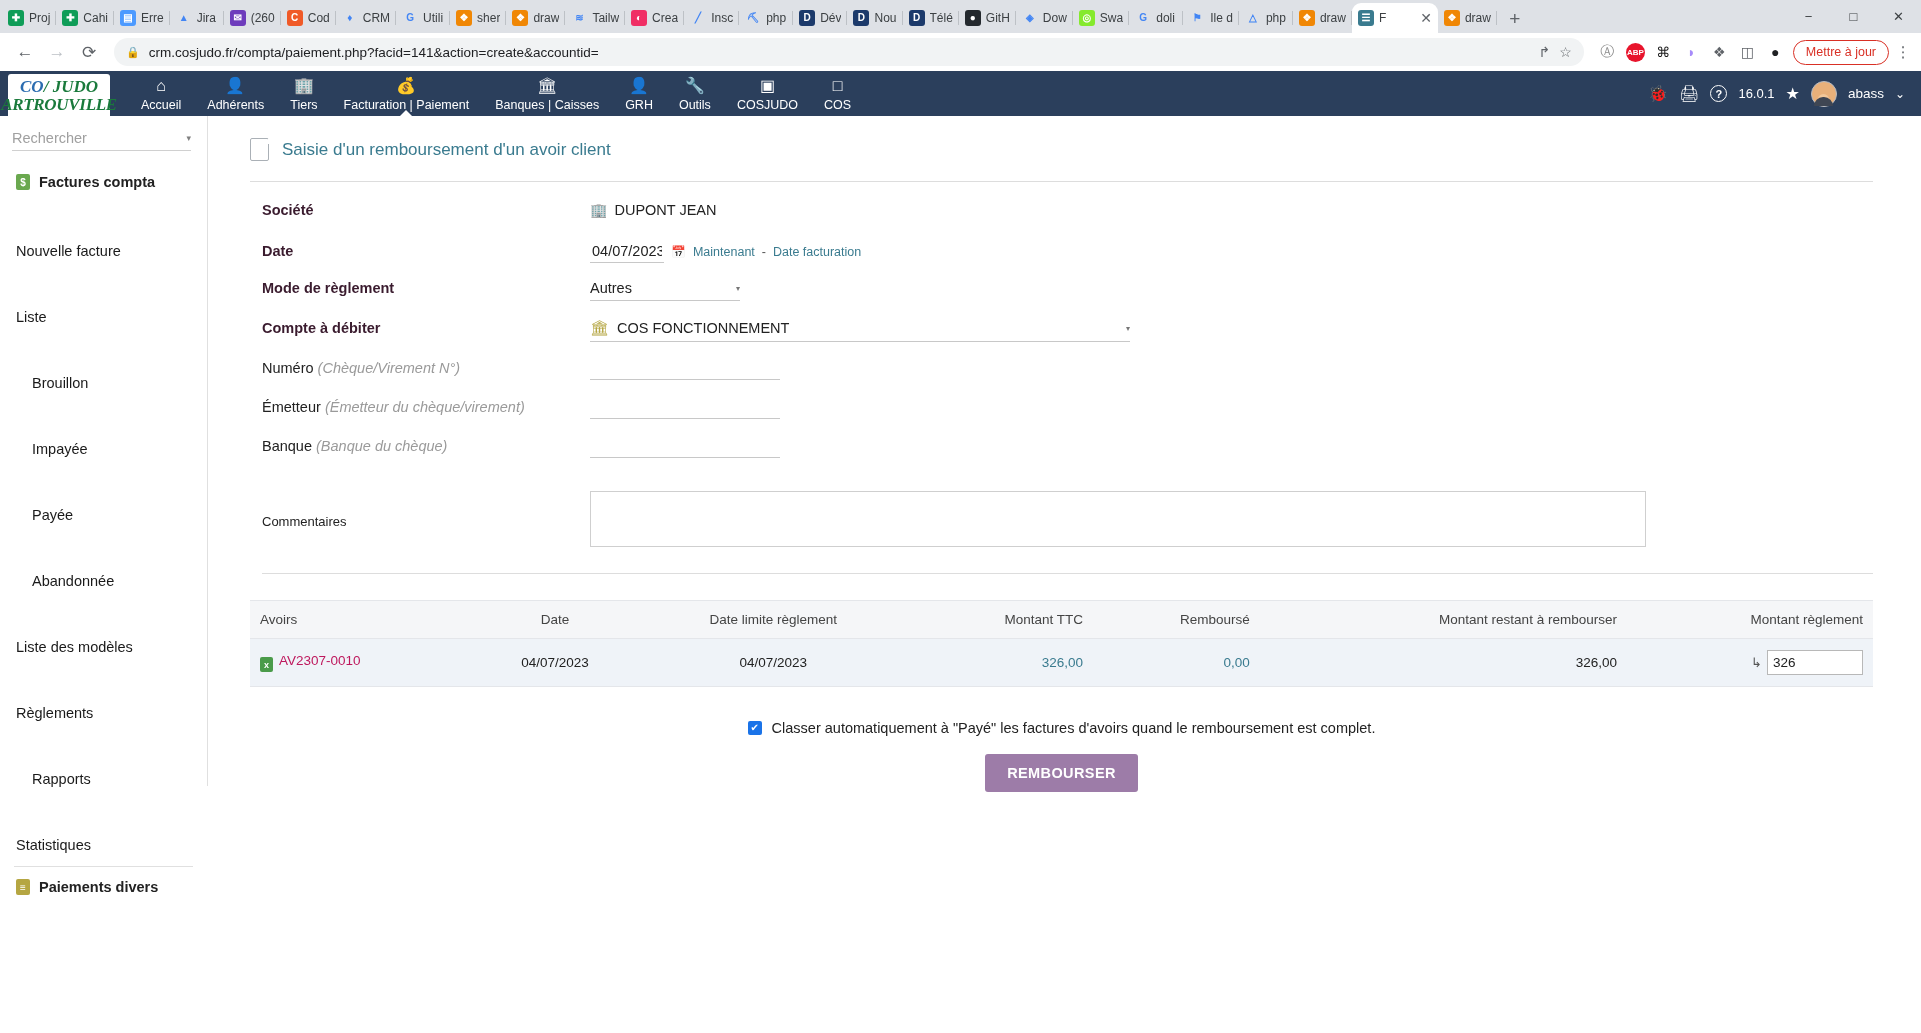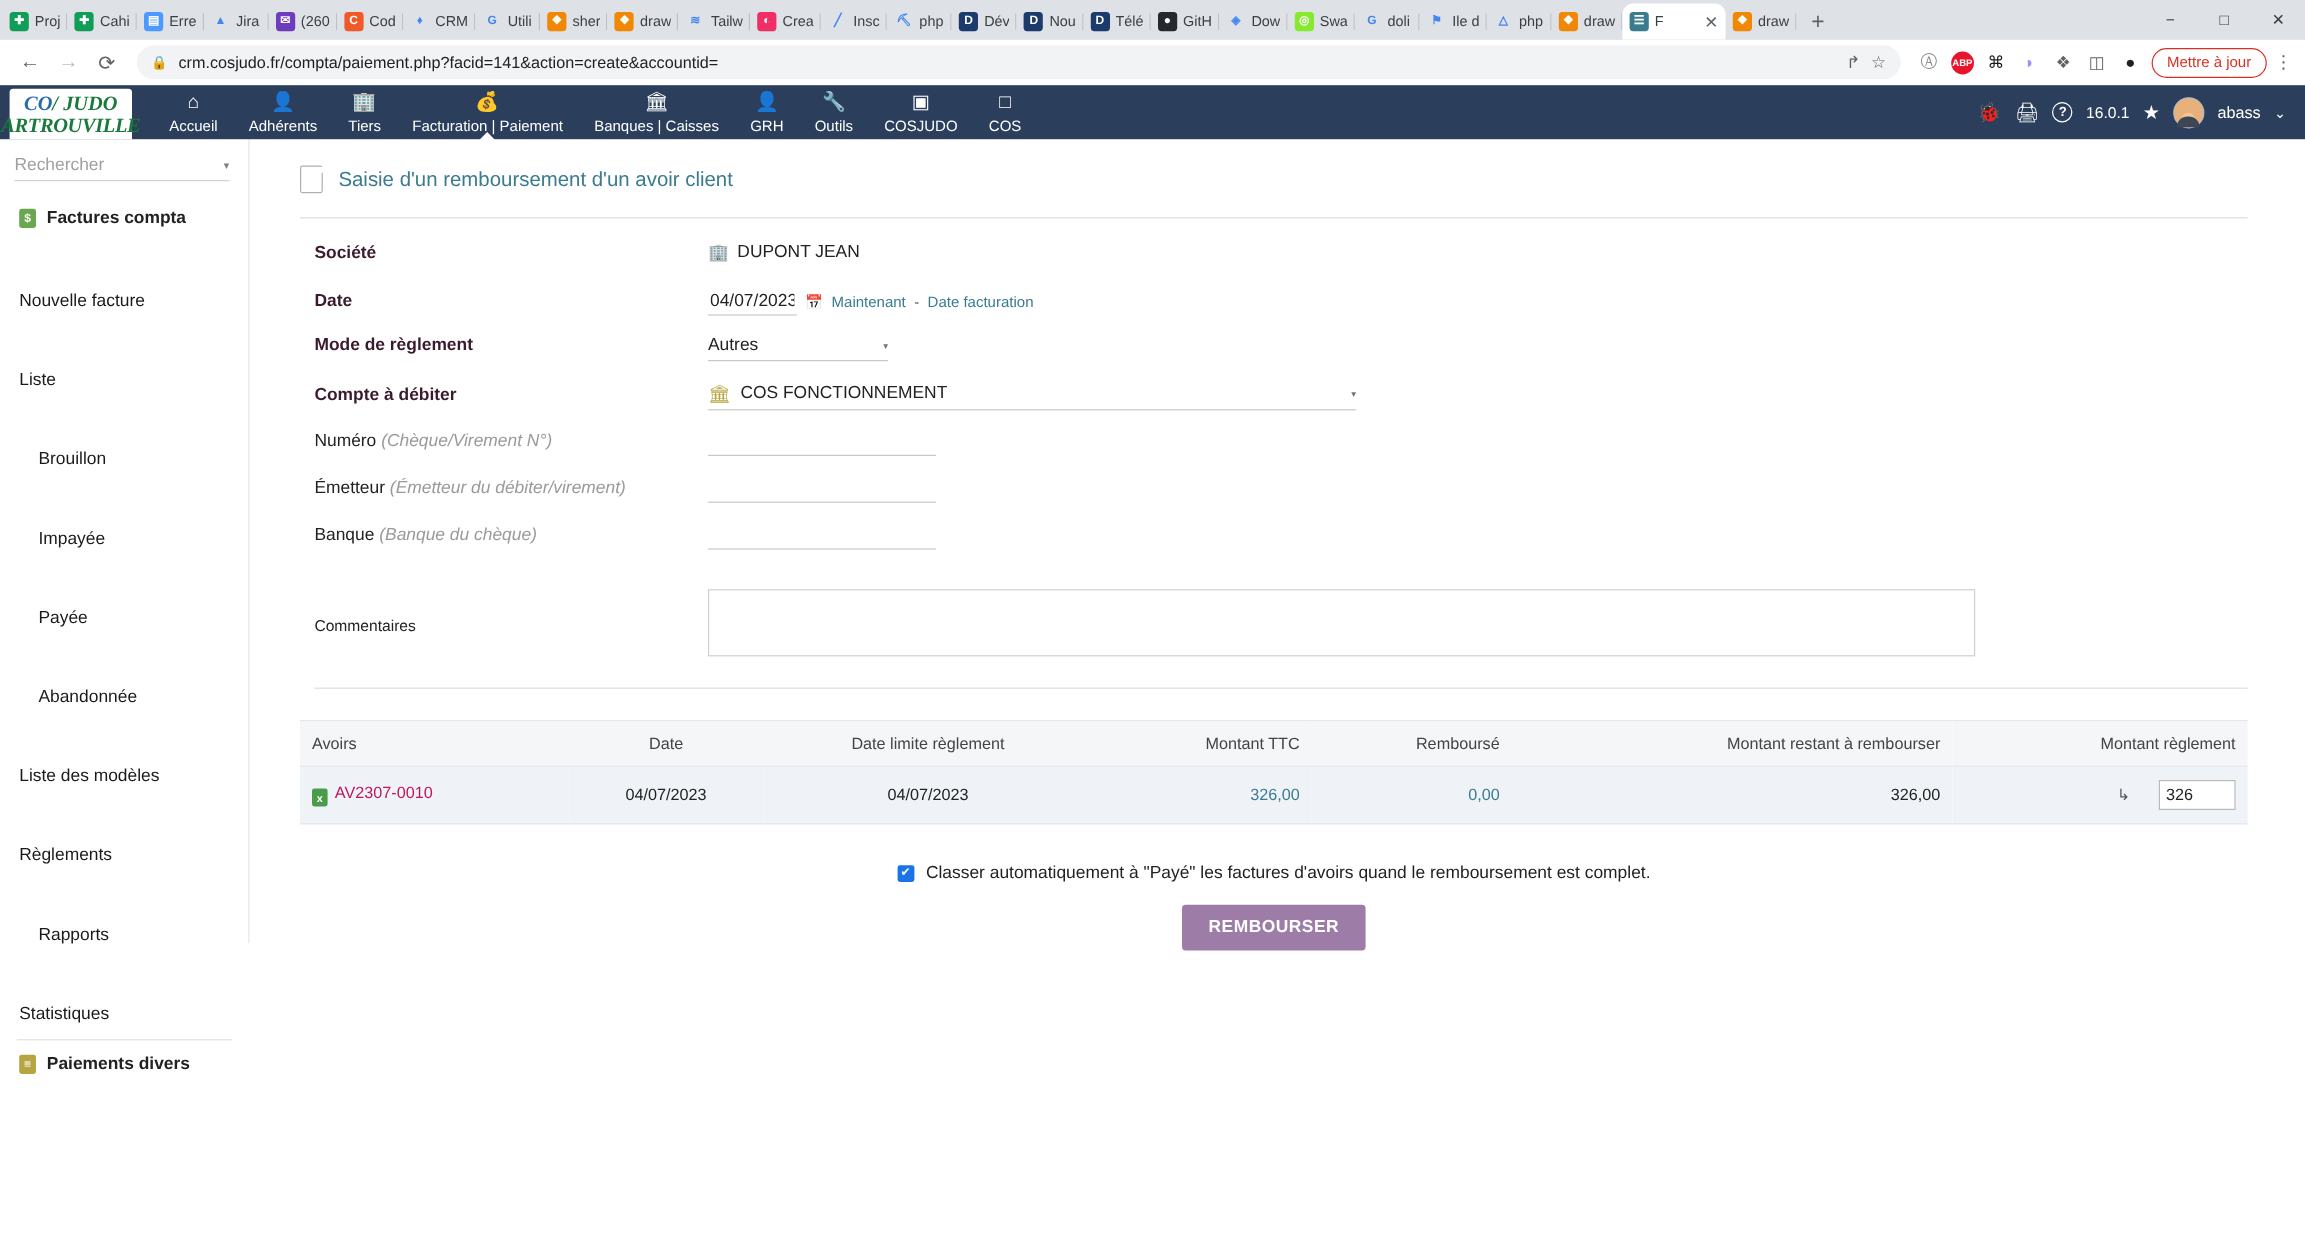--- a/index.html
+++ b/index.html
@@ -344,29 +344,28 @@
     display: inline-flex; align-items: center; justify-content: center;
     width: 13px; height: 15px; background: #4a9b4a; color: #fff;
     font-size: 9px; font-weight: bold; border-radius: 2px;
     vertical-align: -3px; margin-right: 6px;
   }
   .reflink { color: #be185d; }
   .teal { color: #3a7b8f; }
   .amtwrap { display: inline-flex; align-items: center; gap: 5px; justify-content: flex-end; }
   .arrowin { color: #555; font-size: 13px; }
   .amtinput {
-    width: 64px;
+    width: 96px;
     border: 1px solid #b8b8b8;
     background: #fff;
     font-family: "Liberation Sans", sans-serif;
     font-size: 13.5px;
     padding: 4px 5px;
     outline: none;
     color: #222;
-    margin-left: 19px;
   }
 
   .footarea { text-align: center; margin-top: 30px; }
   .cbrow {
     display: inline-flex; align-items: center; gap: 10px;
     font-size: 14.5px; color: #222;
   }
   .cbox {
     width: 14px; height: 14px;
     background: #1a73e8;
@@ -678,21 +677,21 @@
       </div>
 
       <div class="frow">
         <div class="flabel plain"><span>Numéro</span> <span class="hint">(Chèque/Virement N°)</span></div>
         <div class="fval">
           <input class="inp-underline textinp" value="" style="">
         </div>
       </div>
 
       <div class="frow">
-        <div class="flabel plain"><span>Émetteur</span> <span class="hint">(Émetteur du débiter/virement)</span></div>
+        <div class="flabel plain"><span>Émetteur</span> <span class="hint">(Émetteur du chèque/virement)</span></div>
         <div class="fval">
           <input class="inp-underline textinp" value="" style="">
         </div>
       </div>
 
       <div class="frow">
         <div class="flabel plain"><span>Banque</span> <span class="hint">(Banque du chèque)</span></div>
         <div class="fval">
           <input class="inp-underline textinp" value="" style="">
         </div>

